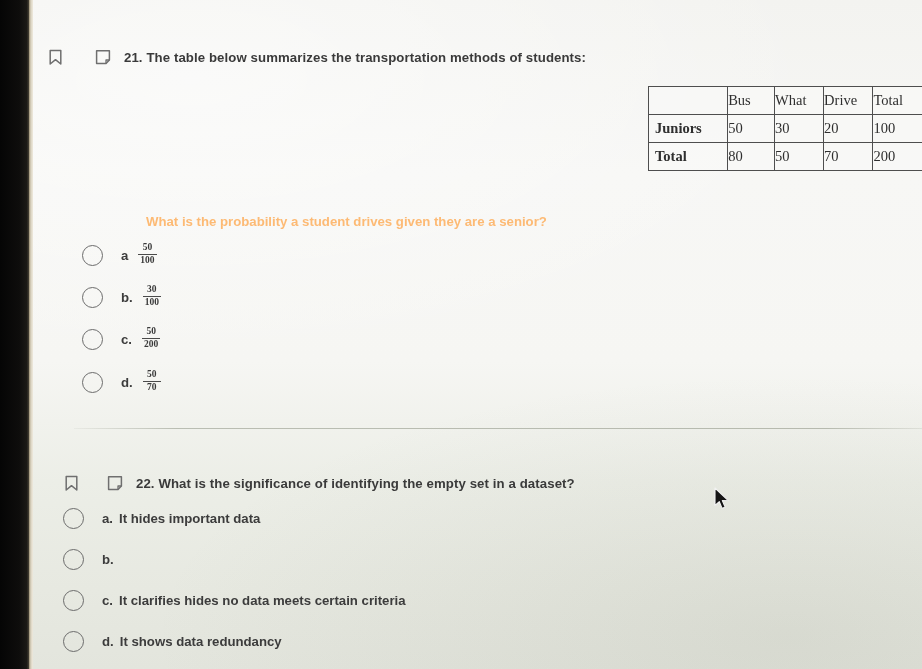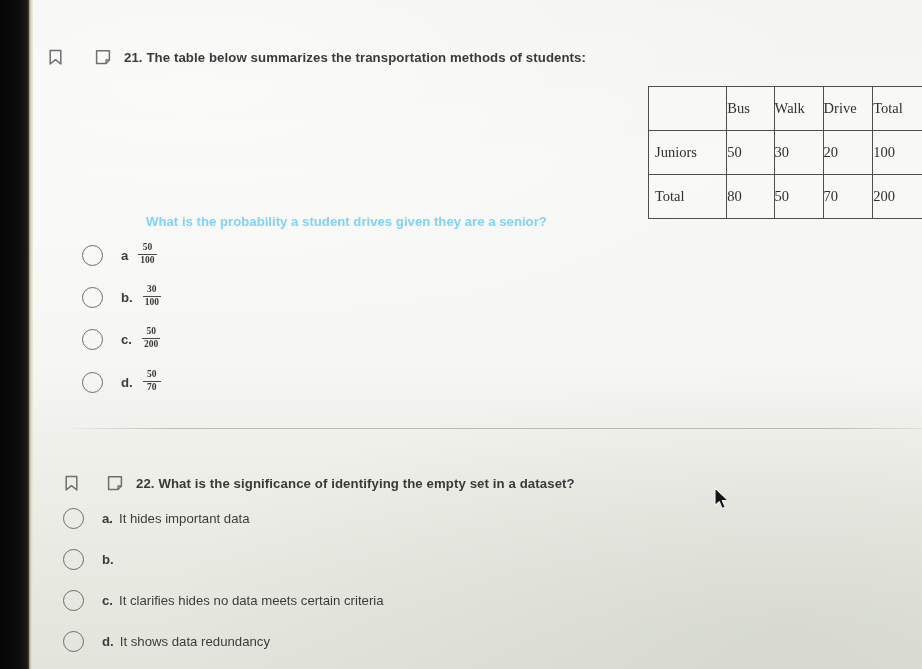--- a/index.html
+++ b/index.html
@@ -92,21 +92,21 @@
     font-weight: 700;
     color: #3a3a3a;
     letter-spacing: 0.1px;
     white-space: nowrap;
     margin-left: 8px;
   }
   .q-subtitle {
     position: absolute;
     font-size: 13.2px;
     font-weight: 700;
-    color: #7dd3fc;
+    color: #fdba74;
     white-space: nowrap;
   }
 
   
   .option {
     position: absolute;
     display: flex;
     align-items: center;
   }
   .radio {
@@ -119,21 +119,21 @@
   }
   .opt-letter {
     font-size: 13.2px;
     font-weight: 700;
     color: #3c3c3c;
     margin-left: 18px;
     white-space: nowrap;
   }
   .opt-text {
     font-size: 13.2px;
-    font-weight: 400;
+    font-weight: 700;
     color: #3c3c3c;
     margin-left: 6px;
     white-space: nowrap;
   }
 
   
   .frac {
     display: inline-flex;
     flex-direction: column;
     align-items: center;
@@ -181,21 +181,21 @@
   }
   #stats-table th, #stats-table td {
     border: 1.4px solid #4e4e4e;
     text-align: left;
     padding: 2px 0;
     height: 19px;
     font-weight: 400;
   }
   #stats-table th { font-weight: 400; }
   #stats-table .corner { border-left: 1.4px solid #4e4e4e; }
-  #stats-table .rowhead { width: 72px; padding: 12px 6px; }
+  #stats-table .rowhead { width: 72px; padding: 4px 6px; font-weight: bold; }
   #stats-table .datacell { width: 53px; }
   #stats-table .totalcell { width: 62px; }
 
   
   #cursor {
     position: absolute;
     left: 714px;
     top: 487px;
     z-index: 8;
     pointer-events: none;
@@ -268,21 +268,21 @@
           <span class="bar"></span>
           <span class="den">70</span>
         </div>
       </div>
 
       <table id="stats-table">
         <thead>
           <tr>
             <th class="rowhead corner"></th>
             <th class="datacell">Bus</th>
-            <th class="datacell">Walk</th>
+            <th class="datacell">What</th>
             <th class="datacell">Drive</th>
             <th class="totalcell">Total</th>
           </tr>
         </thead>
         <tbody>
           <tr>
             <td class="rowhead">Juniors</td>
             <td class="datacell">50</td>
             <td class="datacell">30</td>
             <td class="datacell">20</td>

